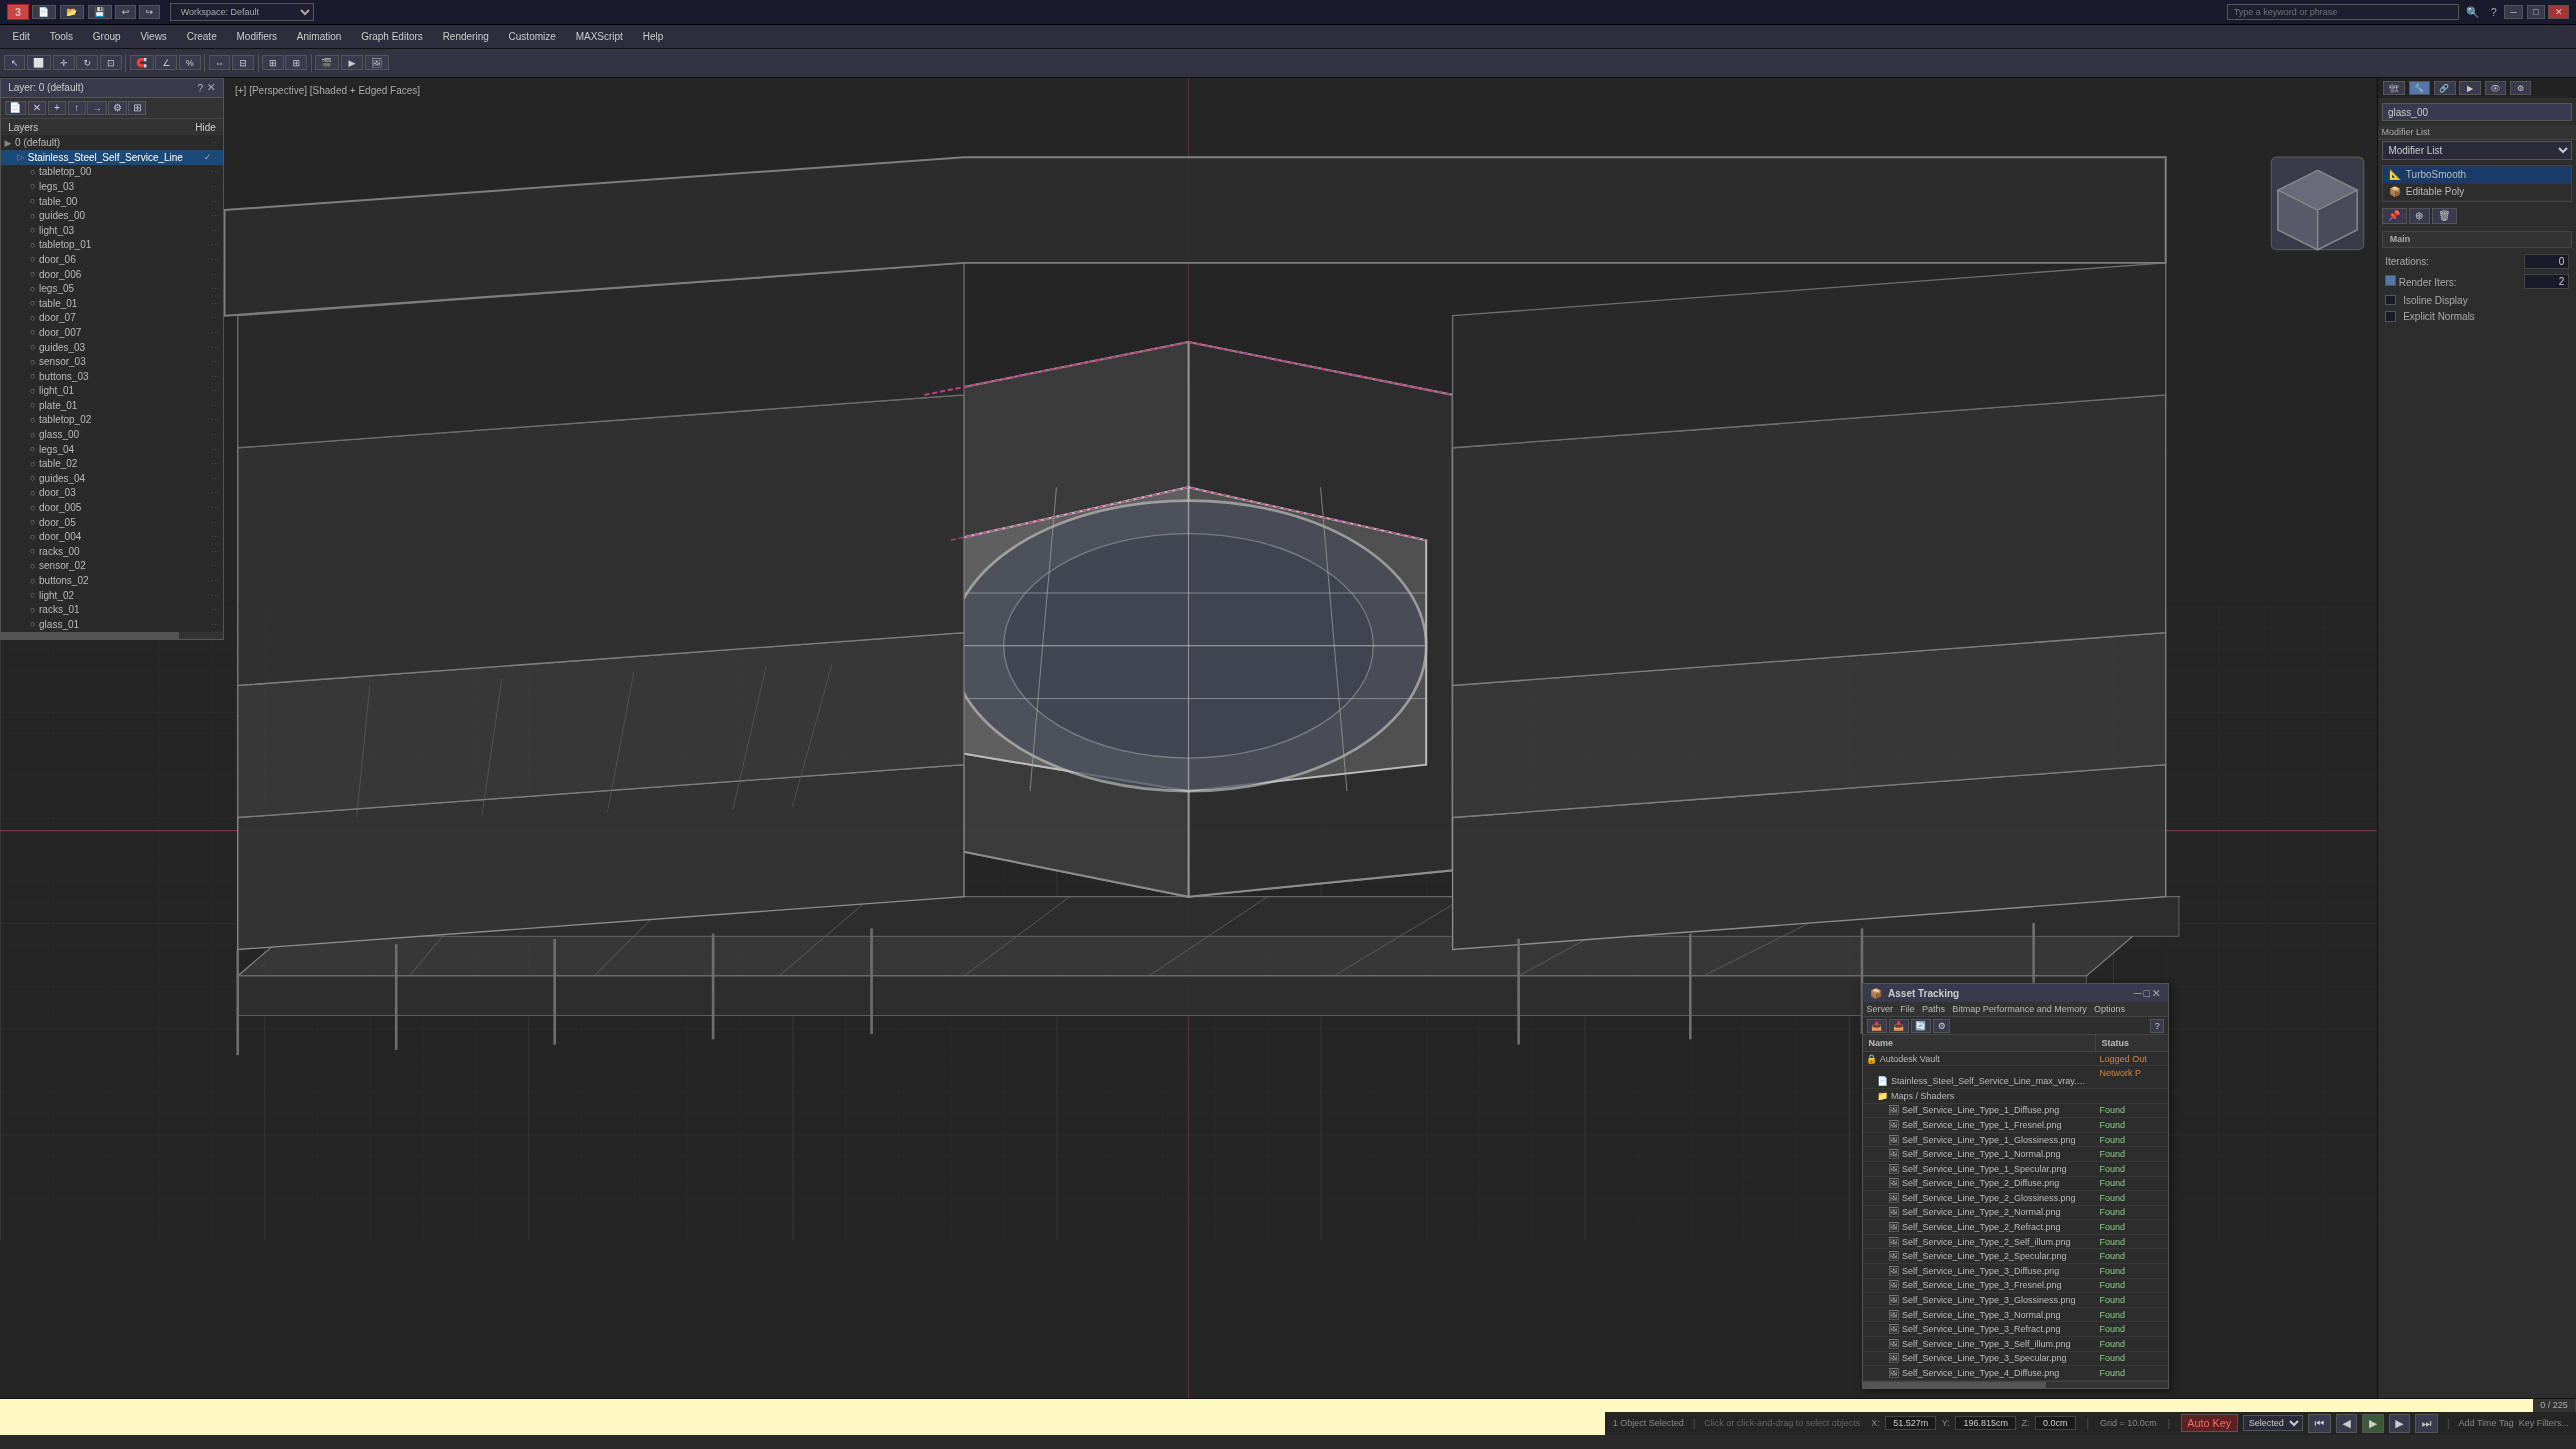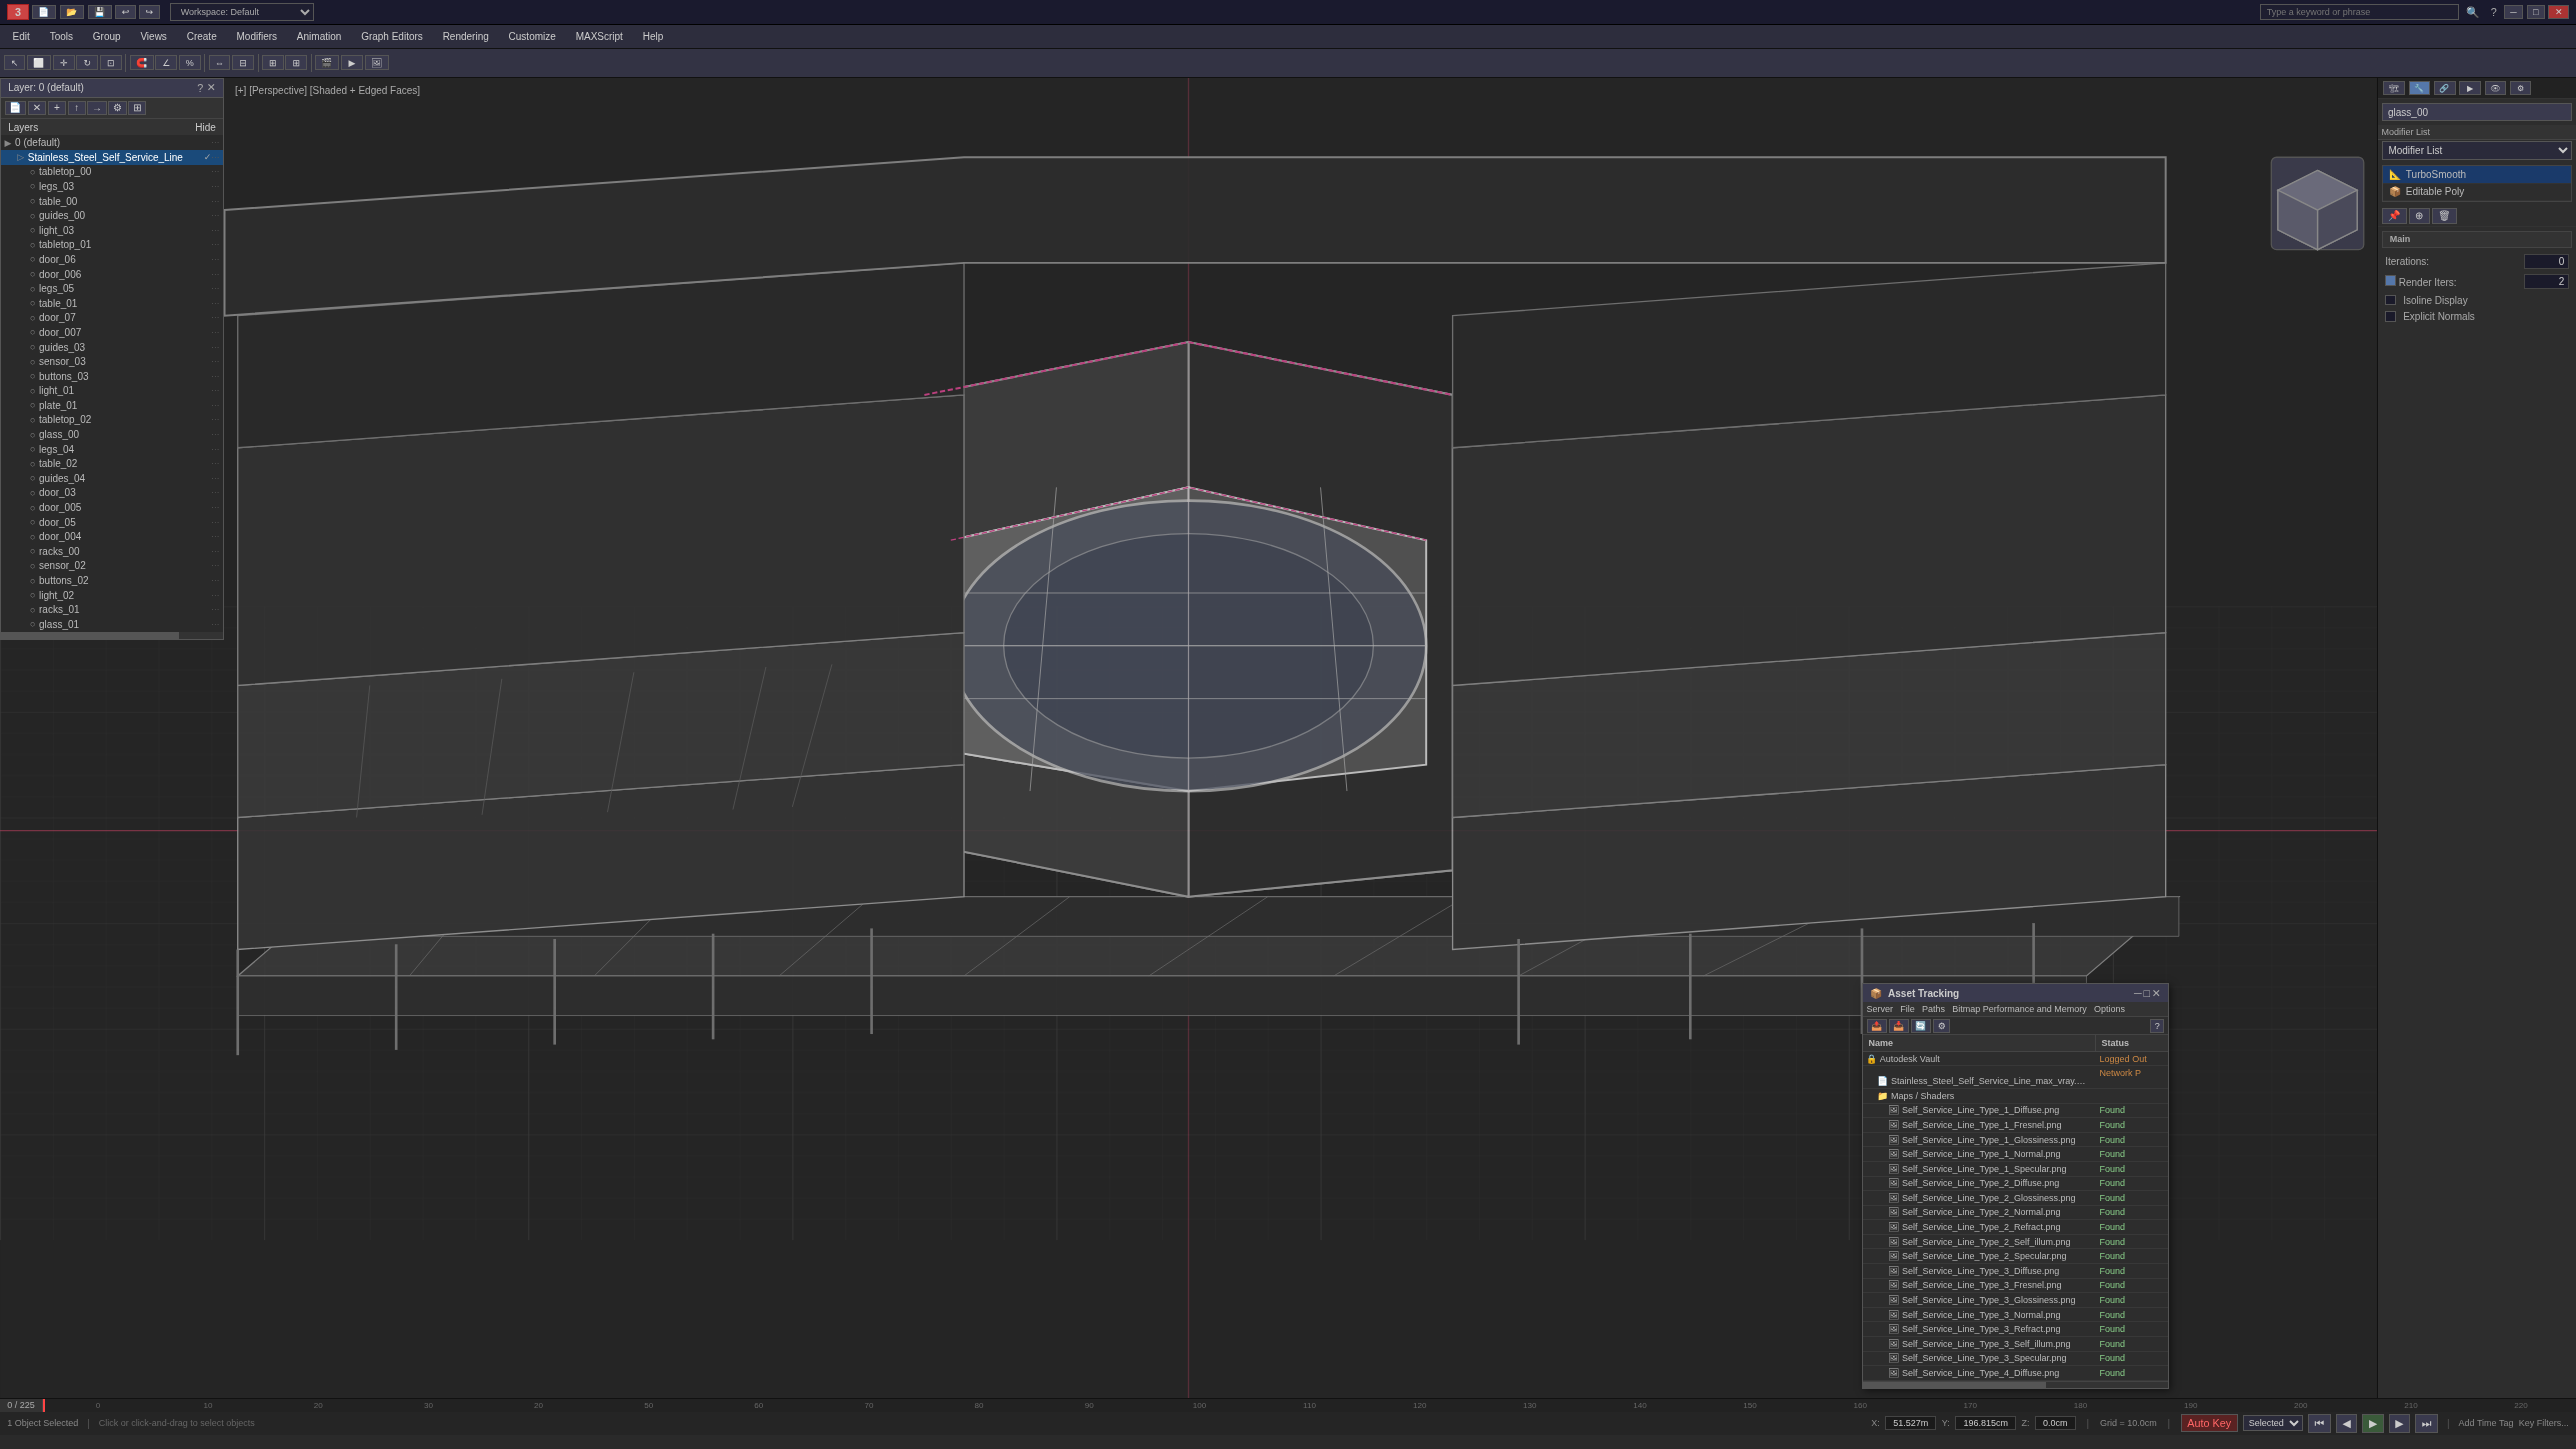--- a/index.html
+++ b/index.html
@@ -76,21 +76,21 @@
 
     
     .scrollbar-h { height: 7.2px; background: #333; }
     .scrollbar-thumb { height: 7.2px; background: #555; width: 80%; }
     .status-found { color: #88cc88; }
     .status-logged { color: #cc8844; margin-left: 11px; }
     .status-network { color: #cc8844; }
     .anim-btn { background: #3a3a4e; border: 0.9px solid #555; color: #ccc; padding: 1.8px 5.4px; cursor: pointer; font-size: 10.8px; }
 
     
-    #full-bottom { height: 37px; background: #0f172a; border-top: 0.9px solid #111; display: flex; flex-direction: column; }
+    #full-bottom { height: 37px; background: #fef9c3; border-top: 0.9px solid #111; display: flex; flex-direction: column; align-items: flex-end; }
     #timeline-row { flex: 1; background: #222; position: relative; overflow: hidden; display: flex; align-items: center; }
     #controls-row { height: 23.5px; background: #252525; display: flex; align-items: center; padding: 0 7.2px; gap: 5.4px; }
   </style>
 </head>
 <body>
 
 <div id="titlebar">
   <div id="titlebar-left">
     <button class="toolbar-btn" style="background:#c44;border-color:#a22;font-weight:bold;font-size:10.8px;padding:0.9px 5.4px;">3</button>
     <button class="title-btn">📄</button>
@@ -98,21 +98,21 @@
     <button class="title-btn">💾</button>
     <button class="title-btn">↩</button>
     <button class="title-btn">↪</button>
     <div style="display:flex;align-items:center;gap:3.6px;margin-left:7.2px;">
       <select class="search-box" style="width:144px;">
         <option>Workspace: Default</option>
       </select>
     </div>
   </div>
   <div id="titlebar-right">
-    <input class="search-box" type="text" style="width: 199px;" placeholder="Type a keyword or phrase">
+    <input class="search-box" type="text" style="width: 232px;" placeholder="Type a keyword or phrase">
     <button class="icon-btn">🔍</button>
     <button class="icon-btn">?</button>
     <button class="title-btn">─</button>
     <button class="title-btn">□</button>
     <button class="title-btn" style="background:#a33;">✕</button>
   </div>
 </div>
 
 <div id="menubar">
   <span class="menu-item">Edit</span>

